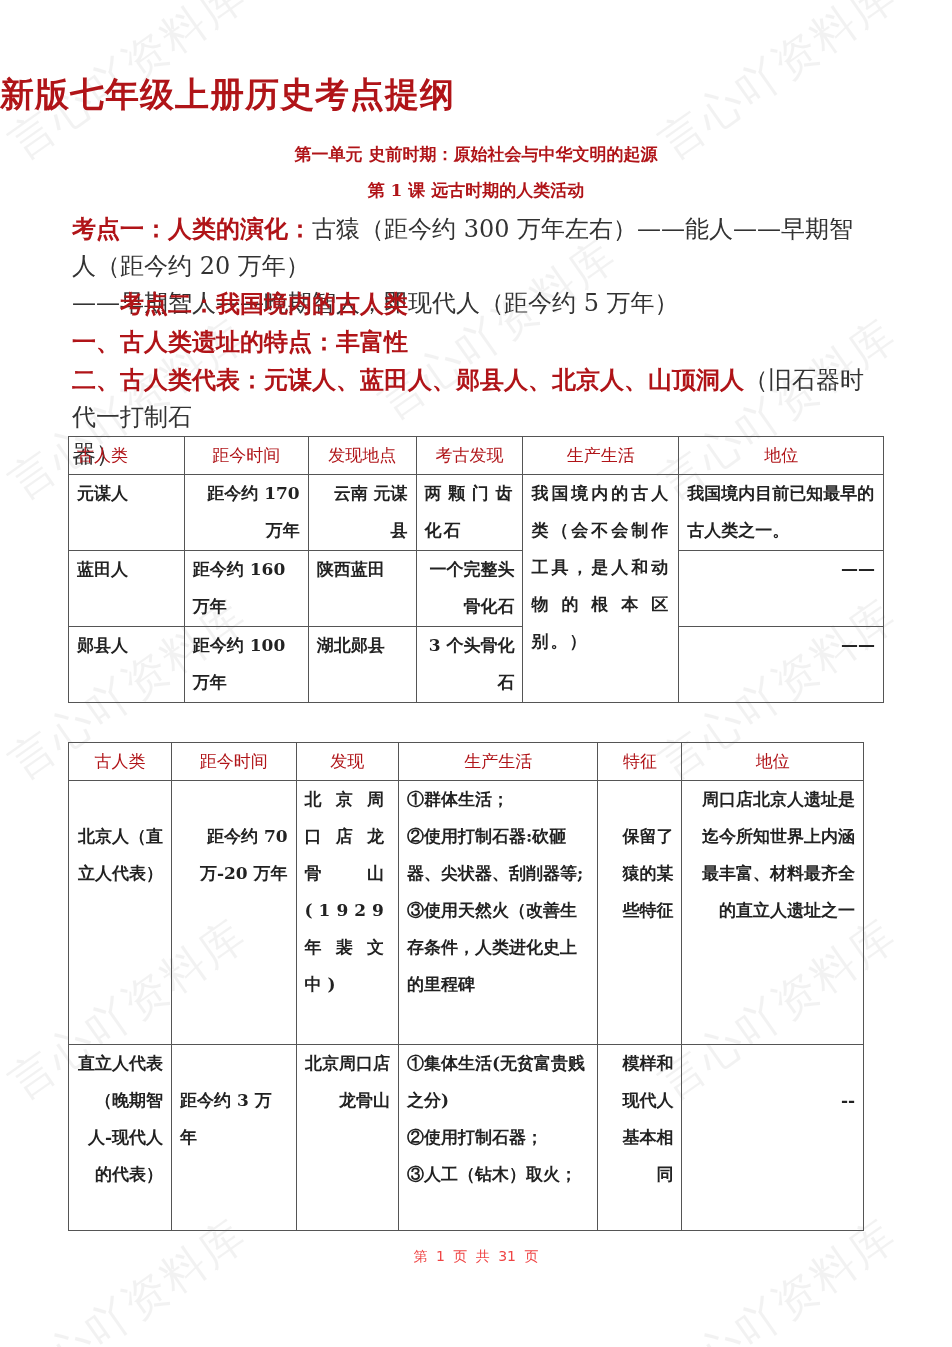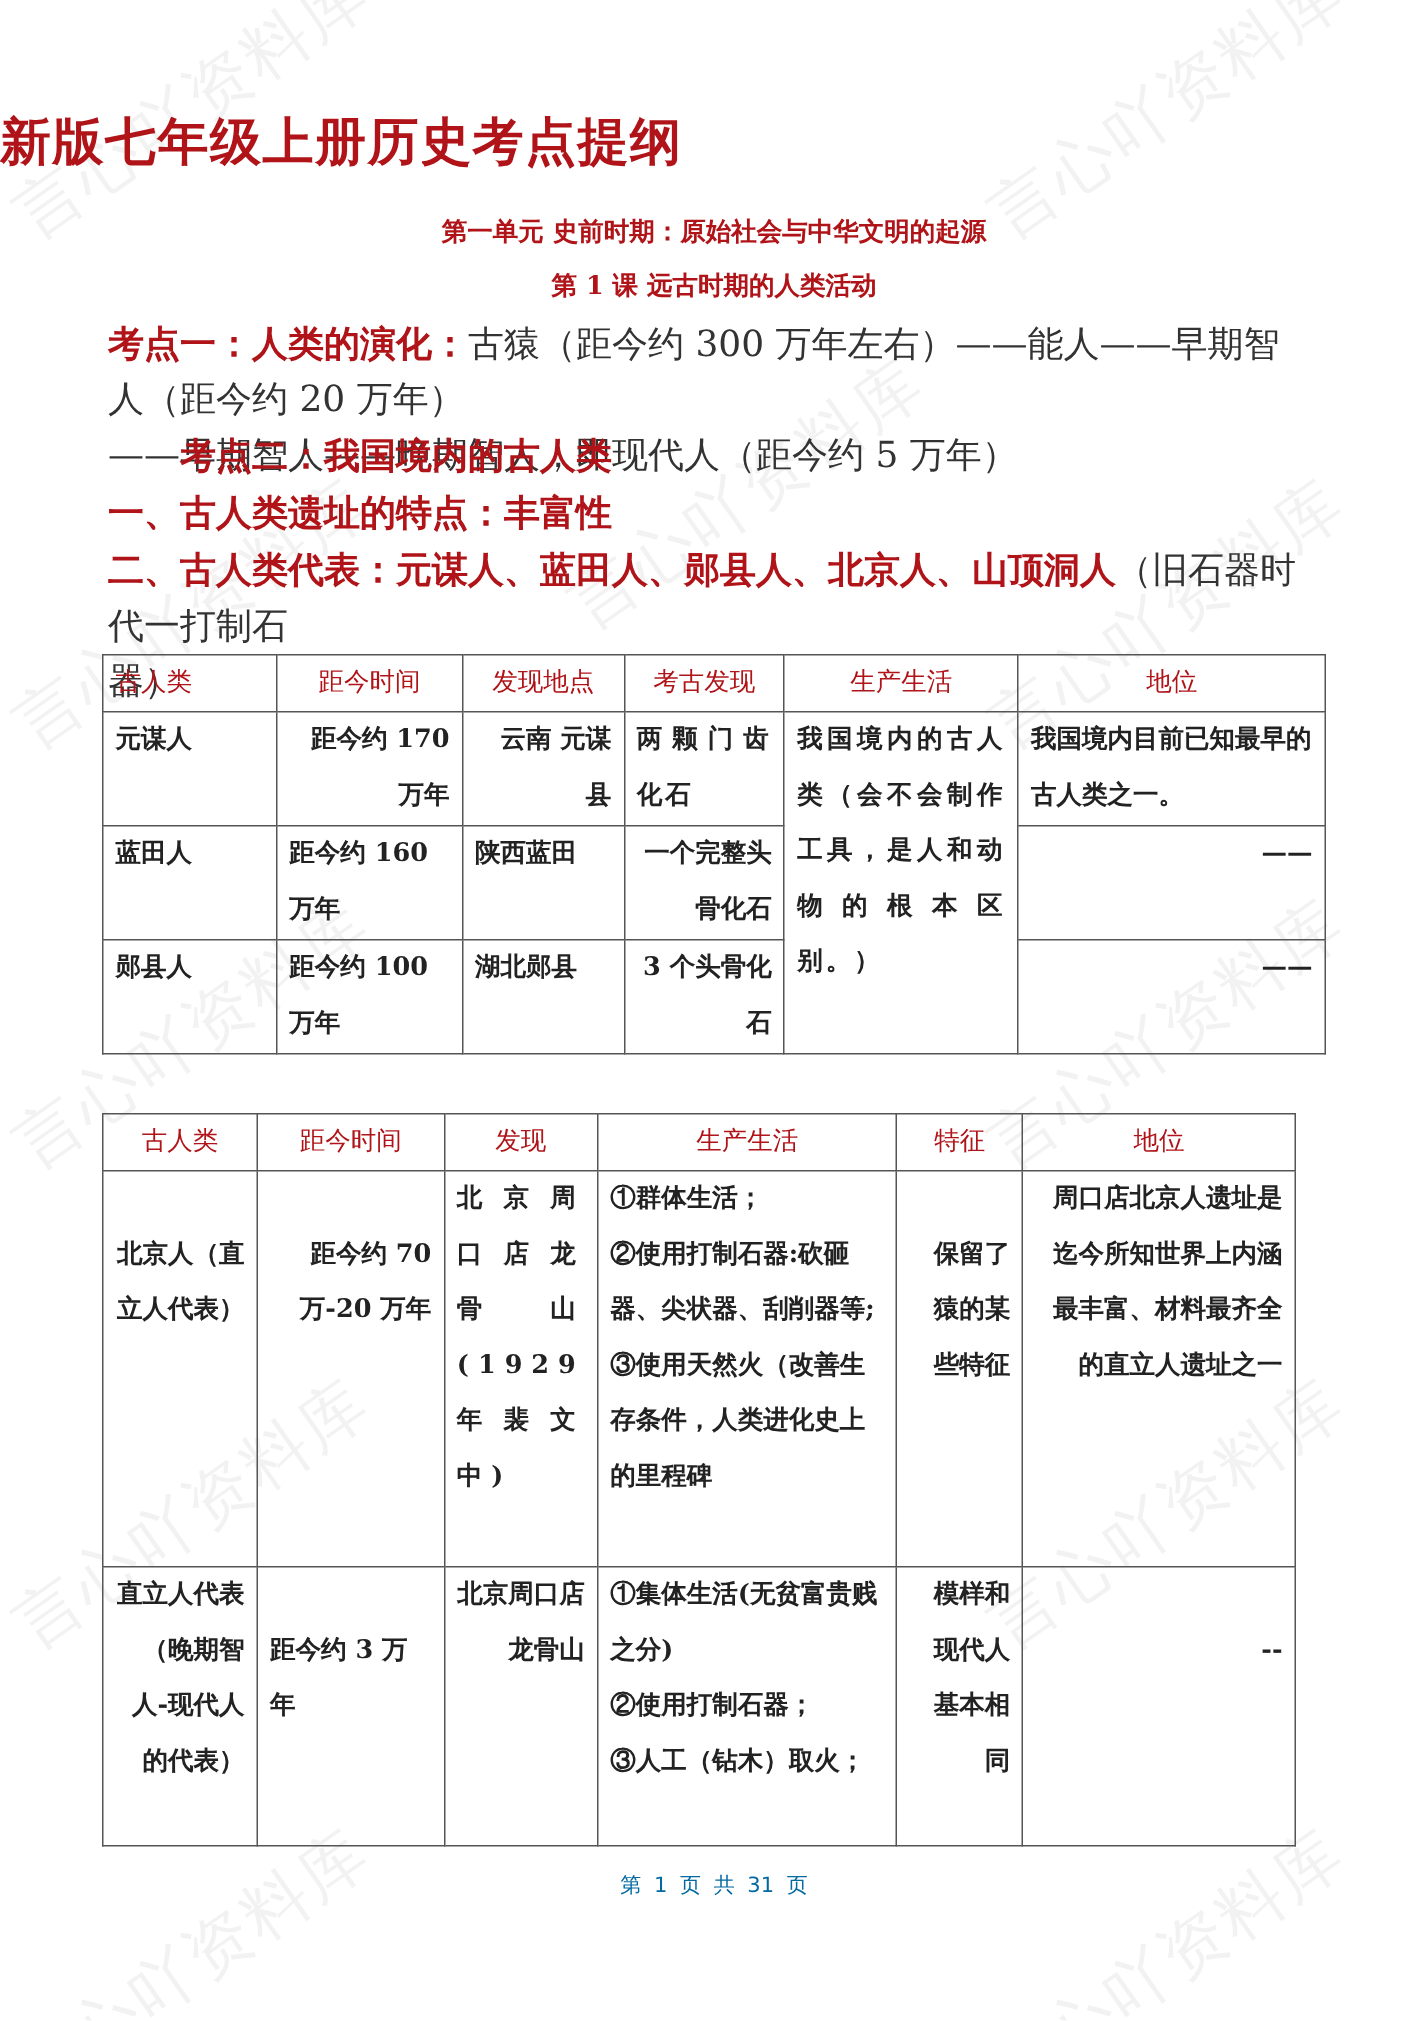--- a/index.html
+++ b/index.html
@@ -34,21 +34,21 @@
     .normal { color: #333; }
 
     table { position: absolute; border-collapse: collapse; font-size: 17px; }
     td, th { border: 1.3px solid #555; vertical-align: top; padding: 0 8px; line-height: 37px; font-weight: bold; }
     th { color: #b01418; font-weight: normal; text-align: center; height: 37px; }
     th.left { text-align: left; }
     .center { text-align: right; }
     .justify { text-align: justify; letter-spacing: 2px; }
     .footer {
       position: absolute; left: 0; right: 0; top: 1248px; text-align: center;
-      font-family: "DejaVu Sans", sans-serif; font-size: 14px; color: #0369a1; word-spacing: 4px;
+      font-family: "DejaVu Sans", sans-serif; font-size: 14px; color: #ef4444; word-spacing: 4px;
     }
   </style>
 </head>
 <body>
 
 <div class="watermark" style="left:-10px;top:40px;">言心吖资料库</div>
 <div class="watermark" style="left:640px;top:40px;">言心吖资料库</div>
 <div class="watermark" style="left:360px;top:300px;">言心吖资料库</div>
 <div class="watermark" style="left:-10px;top:380px;">言心吖资料库</div>
 <div class="watermark" style="left:640px;top:380px;">言心吖资料库</div>

